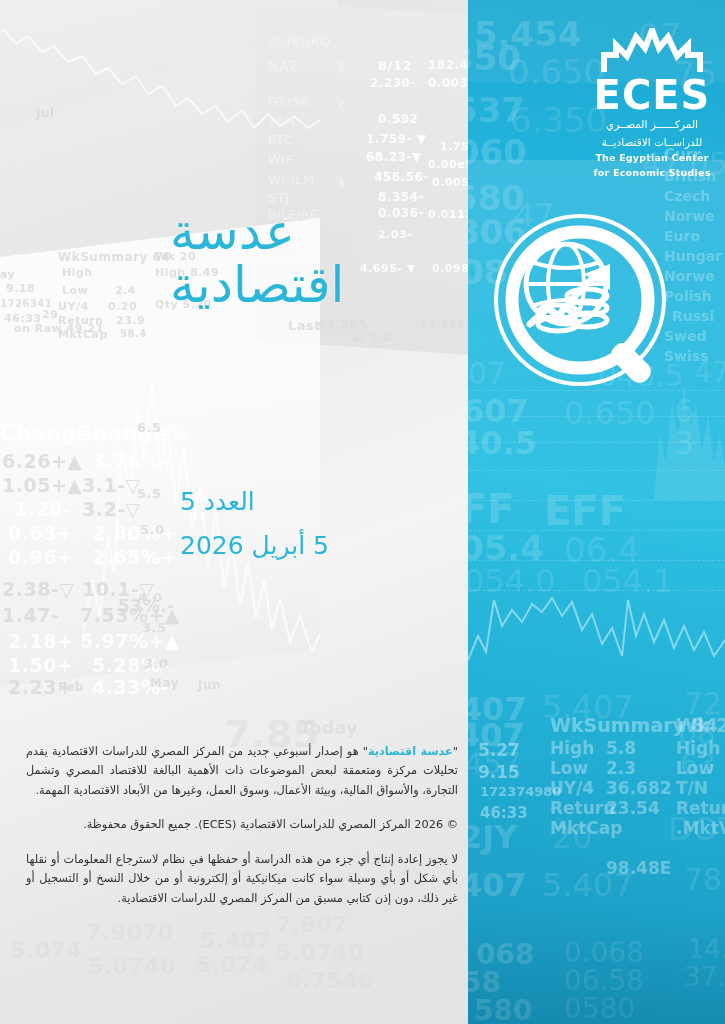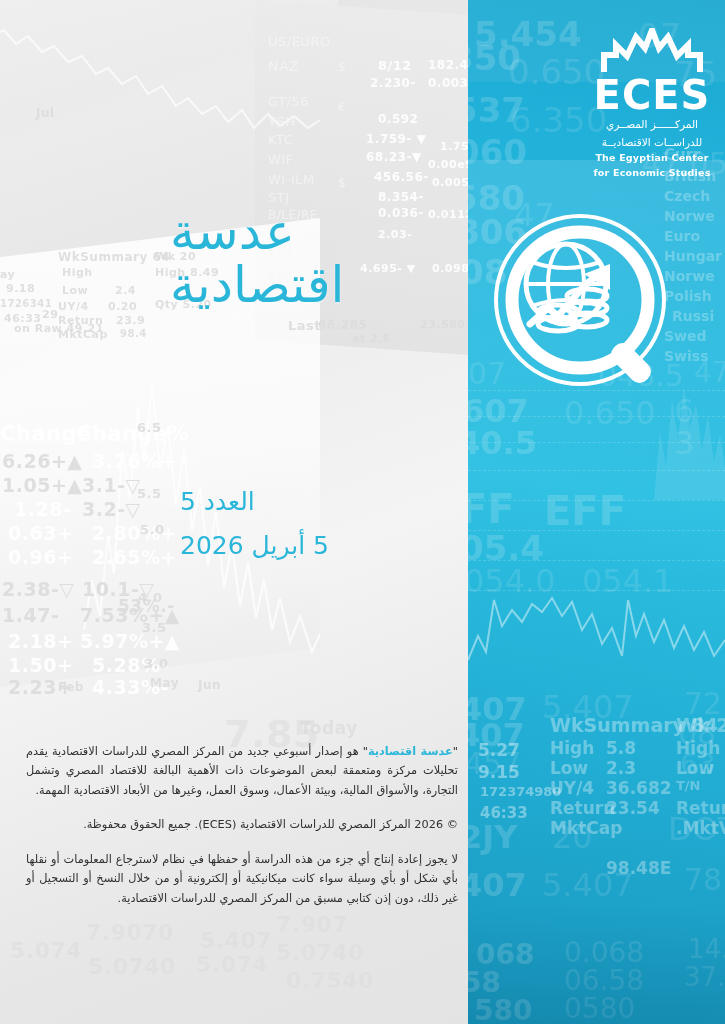--- a/index.html
+++ b/index.html
@@ -279,20 +279,21 @@
     <div class="tnum soft" style="left:130px;top:358px;font-size:30px;">048.5</div>
     <div class="tnum soft" style="left:226px;top:356px;font-size:28px;">47.05</div>
     <div class="tnum" style="left:-6px;top:392px;font-size:32px;">607</div>
     <div class="tnum soft" style="left:96px;top:394px;font-size:32px;">0.650</div>
     <div class="tnum soft" style="left:206px;top:392px;font-size:32px;">6</div>
     <div class="tnum" style="left:-10px;top:424px;font-size:32px;">40.5</div>
     <div class="tnum soft" style="left:206px;top:424px;font-size:32px;">3</div>
     <div class="tnum" style="left:-8px;top:486px;font-size:40px;">FF</div>
     <div class="tnum" style="left:76px;top:488px;font-size:40px;">EFF</div>
     <div class="tnum" style="left:-8px;top:528px;font-size:34px;">05.4</div>
+    <div class="tnum soft" style="left:96px;top:530px;font-size:34px;">06.4</div>
     <div class="tnum soft" style="left:-4px;top:562px;font-size:32px;">054.0</div>
     <div class="tnum soft" style="left:86px;top:562px;font-size:32px;margin-left:28px;">054.1</div>
     <div class="tnum" style="left:-8px;top:690px;font-size:32px;">407</div>
     <div class="tnum soft" style="left:74px;top:688px;font-size:32px;">5.407</div>
     <div class="tnum soft" style="left:216px;top:686px;font-size:30px;">72</div>
     <div class="tnum" style="left:-10px;top:716px;font-size:32px;">407</div>
     <div class="tnum soft" style="left:210px;top:716px;font-size:30px;">08</div>
     <div class="tnum soft" style="left:-4px;top:746px;font-size:30px;">457</div>
     <div class="tnum soft" style="left:212px;top:748px;font-size:28px;">63</div>
     <div class="tnum" style="left:-8px;top:818px;font-size:32px;">2JY</div>
@@ -328,21 +329,21 @@
       <div class="tnum" style="left:82px;top:714px;font-size:19px;opacity:.34;">84 WkSummary</div>
       <div class="tnum" style="left:208px;top:714px;font-size:19px;opacity:.32;">20 Wk</div>
       <div class="tnum" style="left:82px;top:738px;font-size:17px;opacity:.33;">High</div>
       <div class="tnum" style="left:138px;top:738px;font-size:17px;opacity:.33;">5.8</div>
       <div class="tnum" style="left:208px;top:738px;font-size:17px;opacity:.31;">High</div>
       <div class="tnum" style="left:82px;top:758px;font-size:17px;opacity:.33;">Low</div>
       <div class="tnum" style="left:138px;top:758px;font-size:17px;opacity:.33;">2.3</div>
       <div class="tnum" style="left:208px;top:758px;font-size:17px;opacity:.31;">Low</div>
       <div class="tnum" style="left:82px;top:778px;font-size:17px;opacity:.33;">4/UY</div>
       <div class="tnum" style="left:138px;top:778px;font-size:17px;opacity:.33;">36.682</div>
-      <div class="tnum" style="left:208px;top:778px;font-size:13px;opacity:.31;">T/N</div>
+      <div class="tnum" style="left:208px;top:778px;font-size:17px;opacity:.31;">T/N</div>
       <div class="tnum" style="left:82px;top:798px;font-size:17px;opacity:.33;">Return</div>
       <div class="tnum" style="left:138px;top:798px;font-size:17px;opacity:.33;">23.54</div>
       <div class="tnum" style="left:208px;top:798px;font-size:17px;opacity:.31;">Return</div>
       <div class="tnum" style="left:82px;top:818px;font-size:17px;opacity:.33;">MktCap</div>
       <div class="tnum" style="left:138px;top:818px;font-size:17px;opacity:.33;margin-top:40px;">98.48E</div>
       <div class="tnum" style="left:208px;top:818px;font-size:17px;opacity:.31;">MktVol.</div>
       <div class="tnum" style="left:10px;top:740px;font-size:17px;opacity:.40;">5.27</div>
       <div class="tnum" style="left:10px;top:762px;font-size:17px;opacity:.40;">9.15</div>
       <div class="tnum" style="left:12px;top:784px;font-size:13px;opacity:.38;">172374980</div>
       <div class="tnum" style="left:12px;top:804px;font-size:15px;opacity:.38;">46:33</div>

